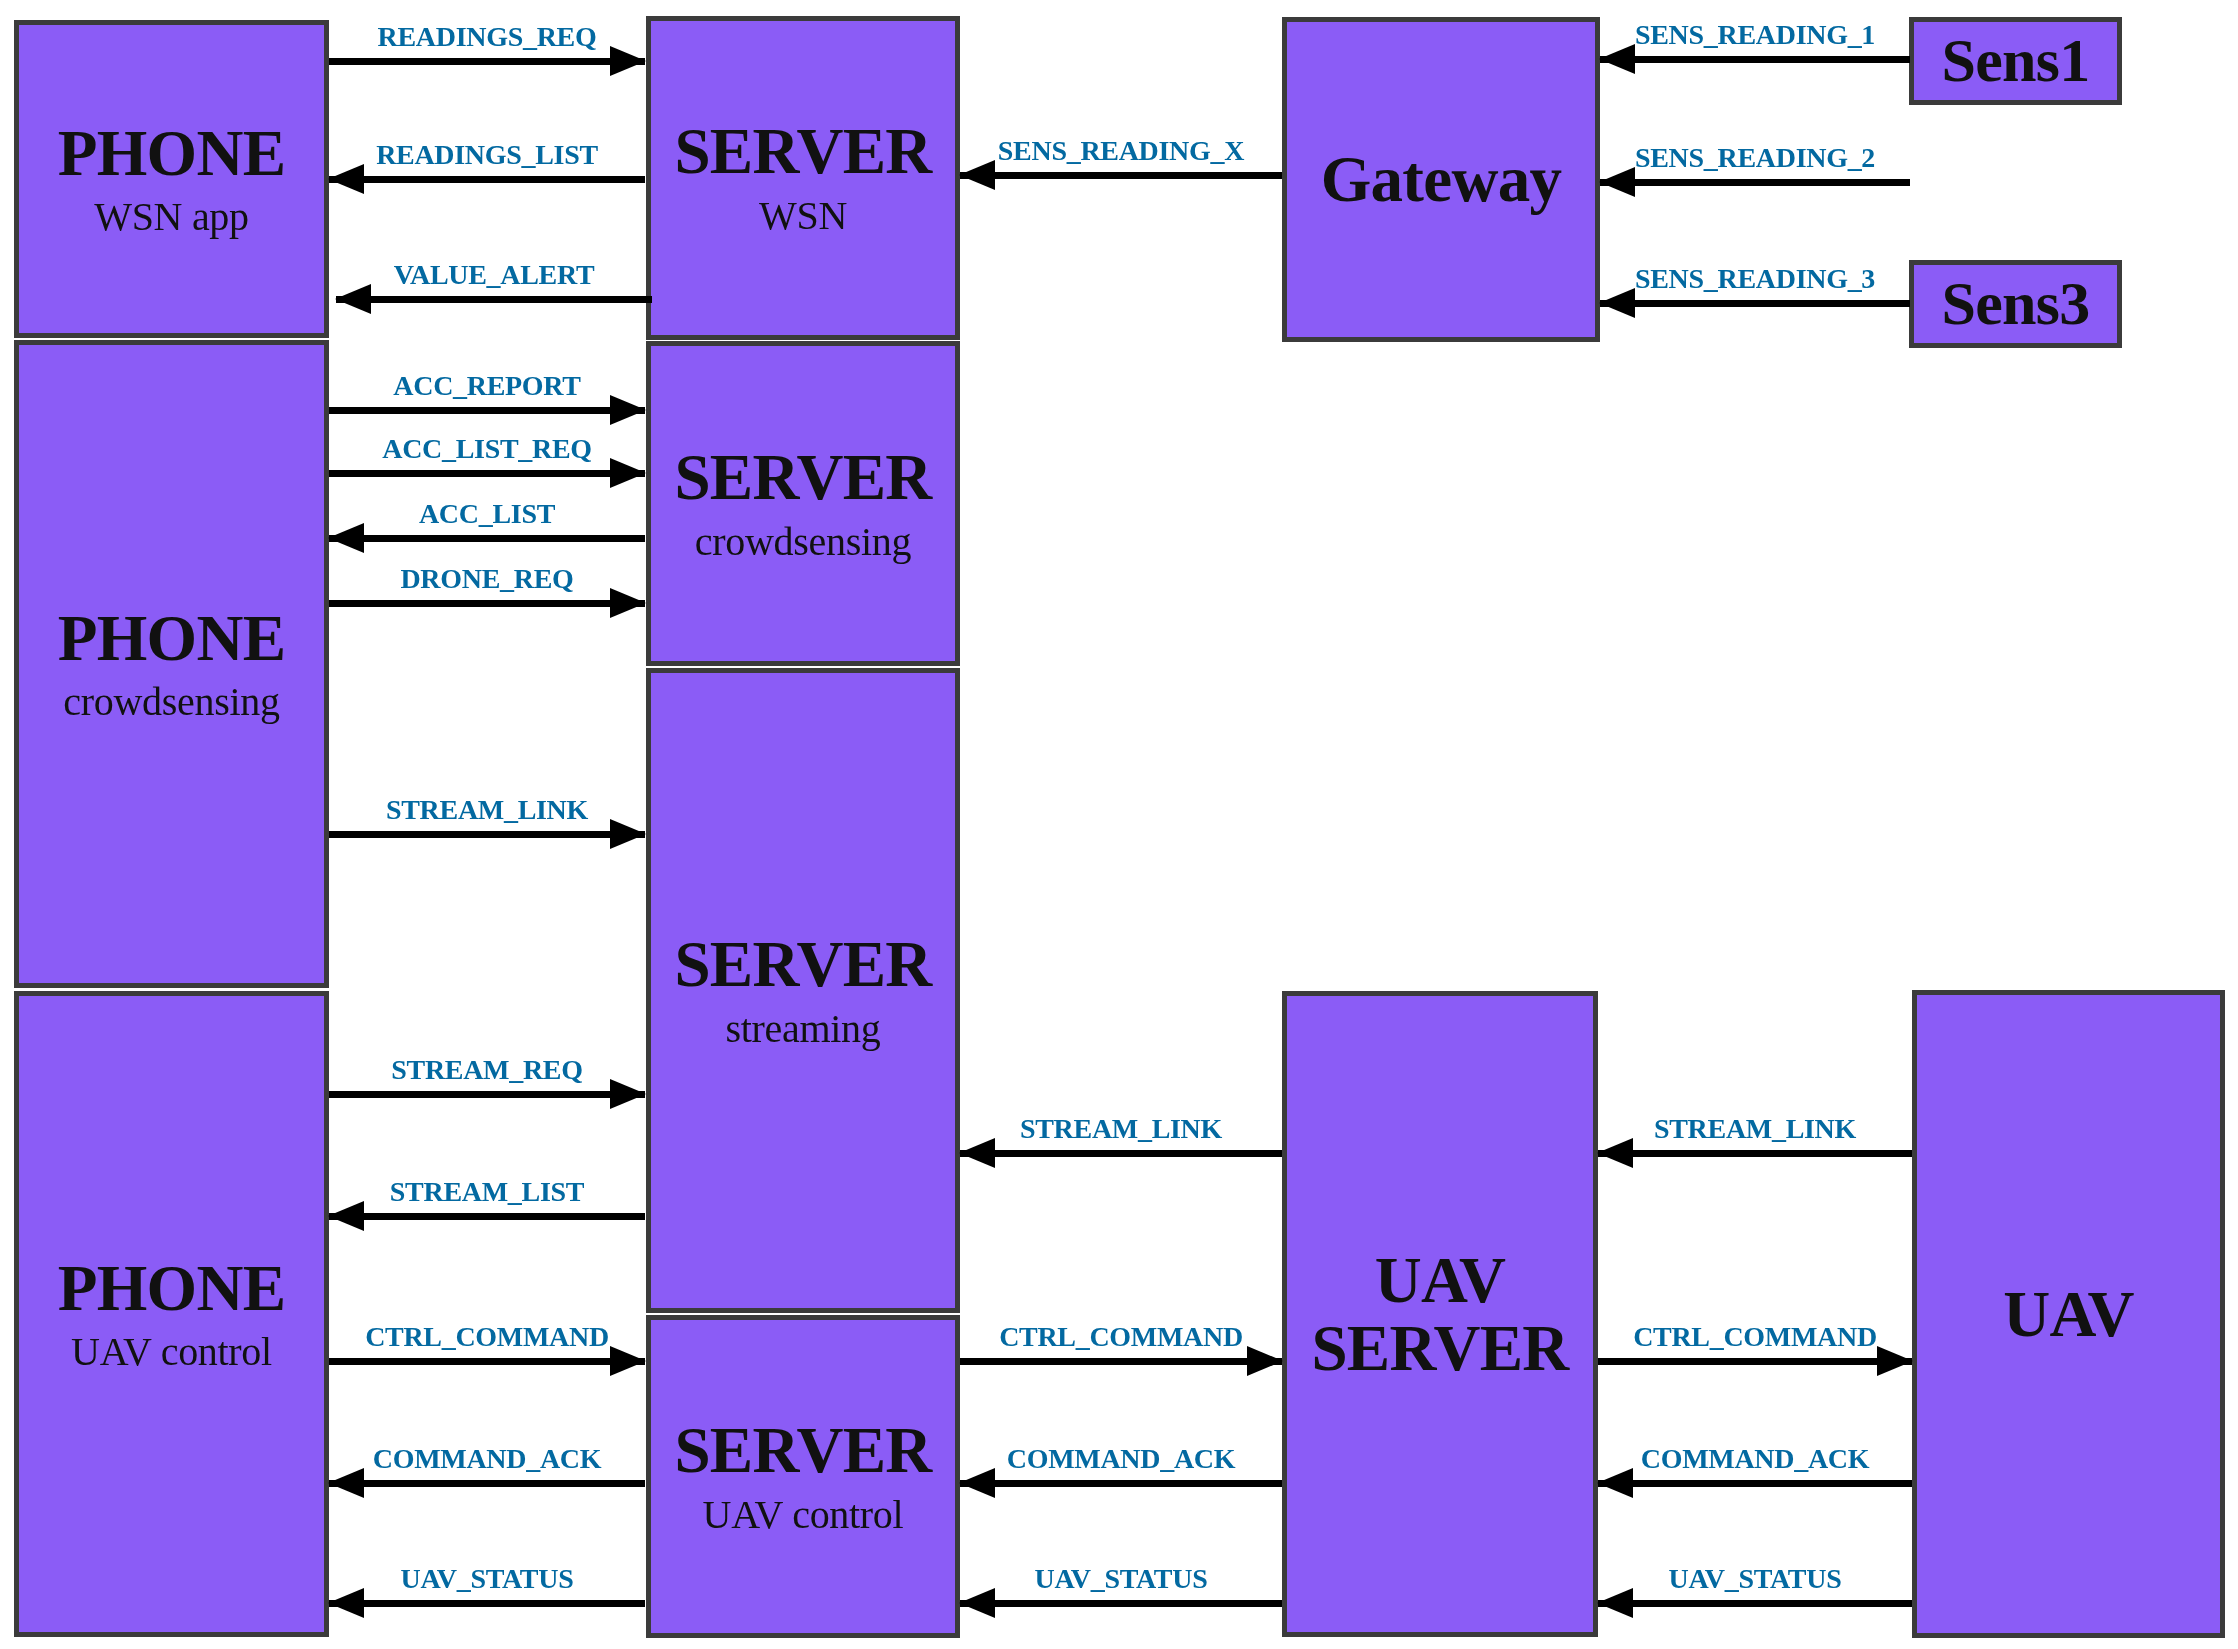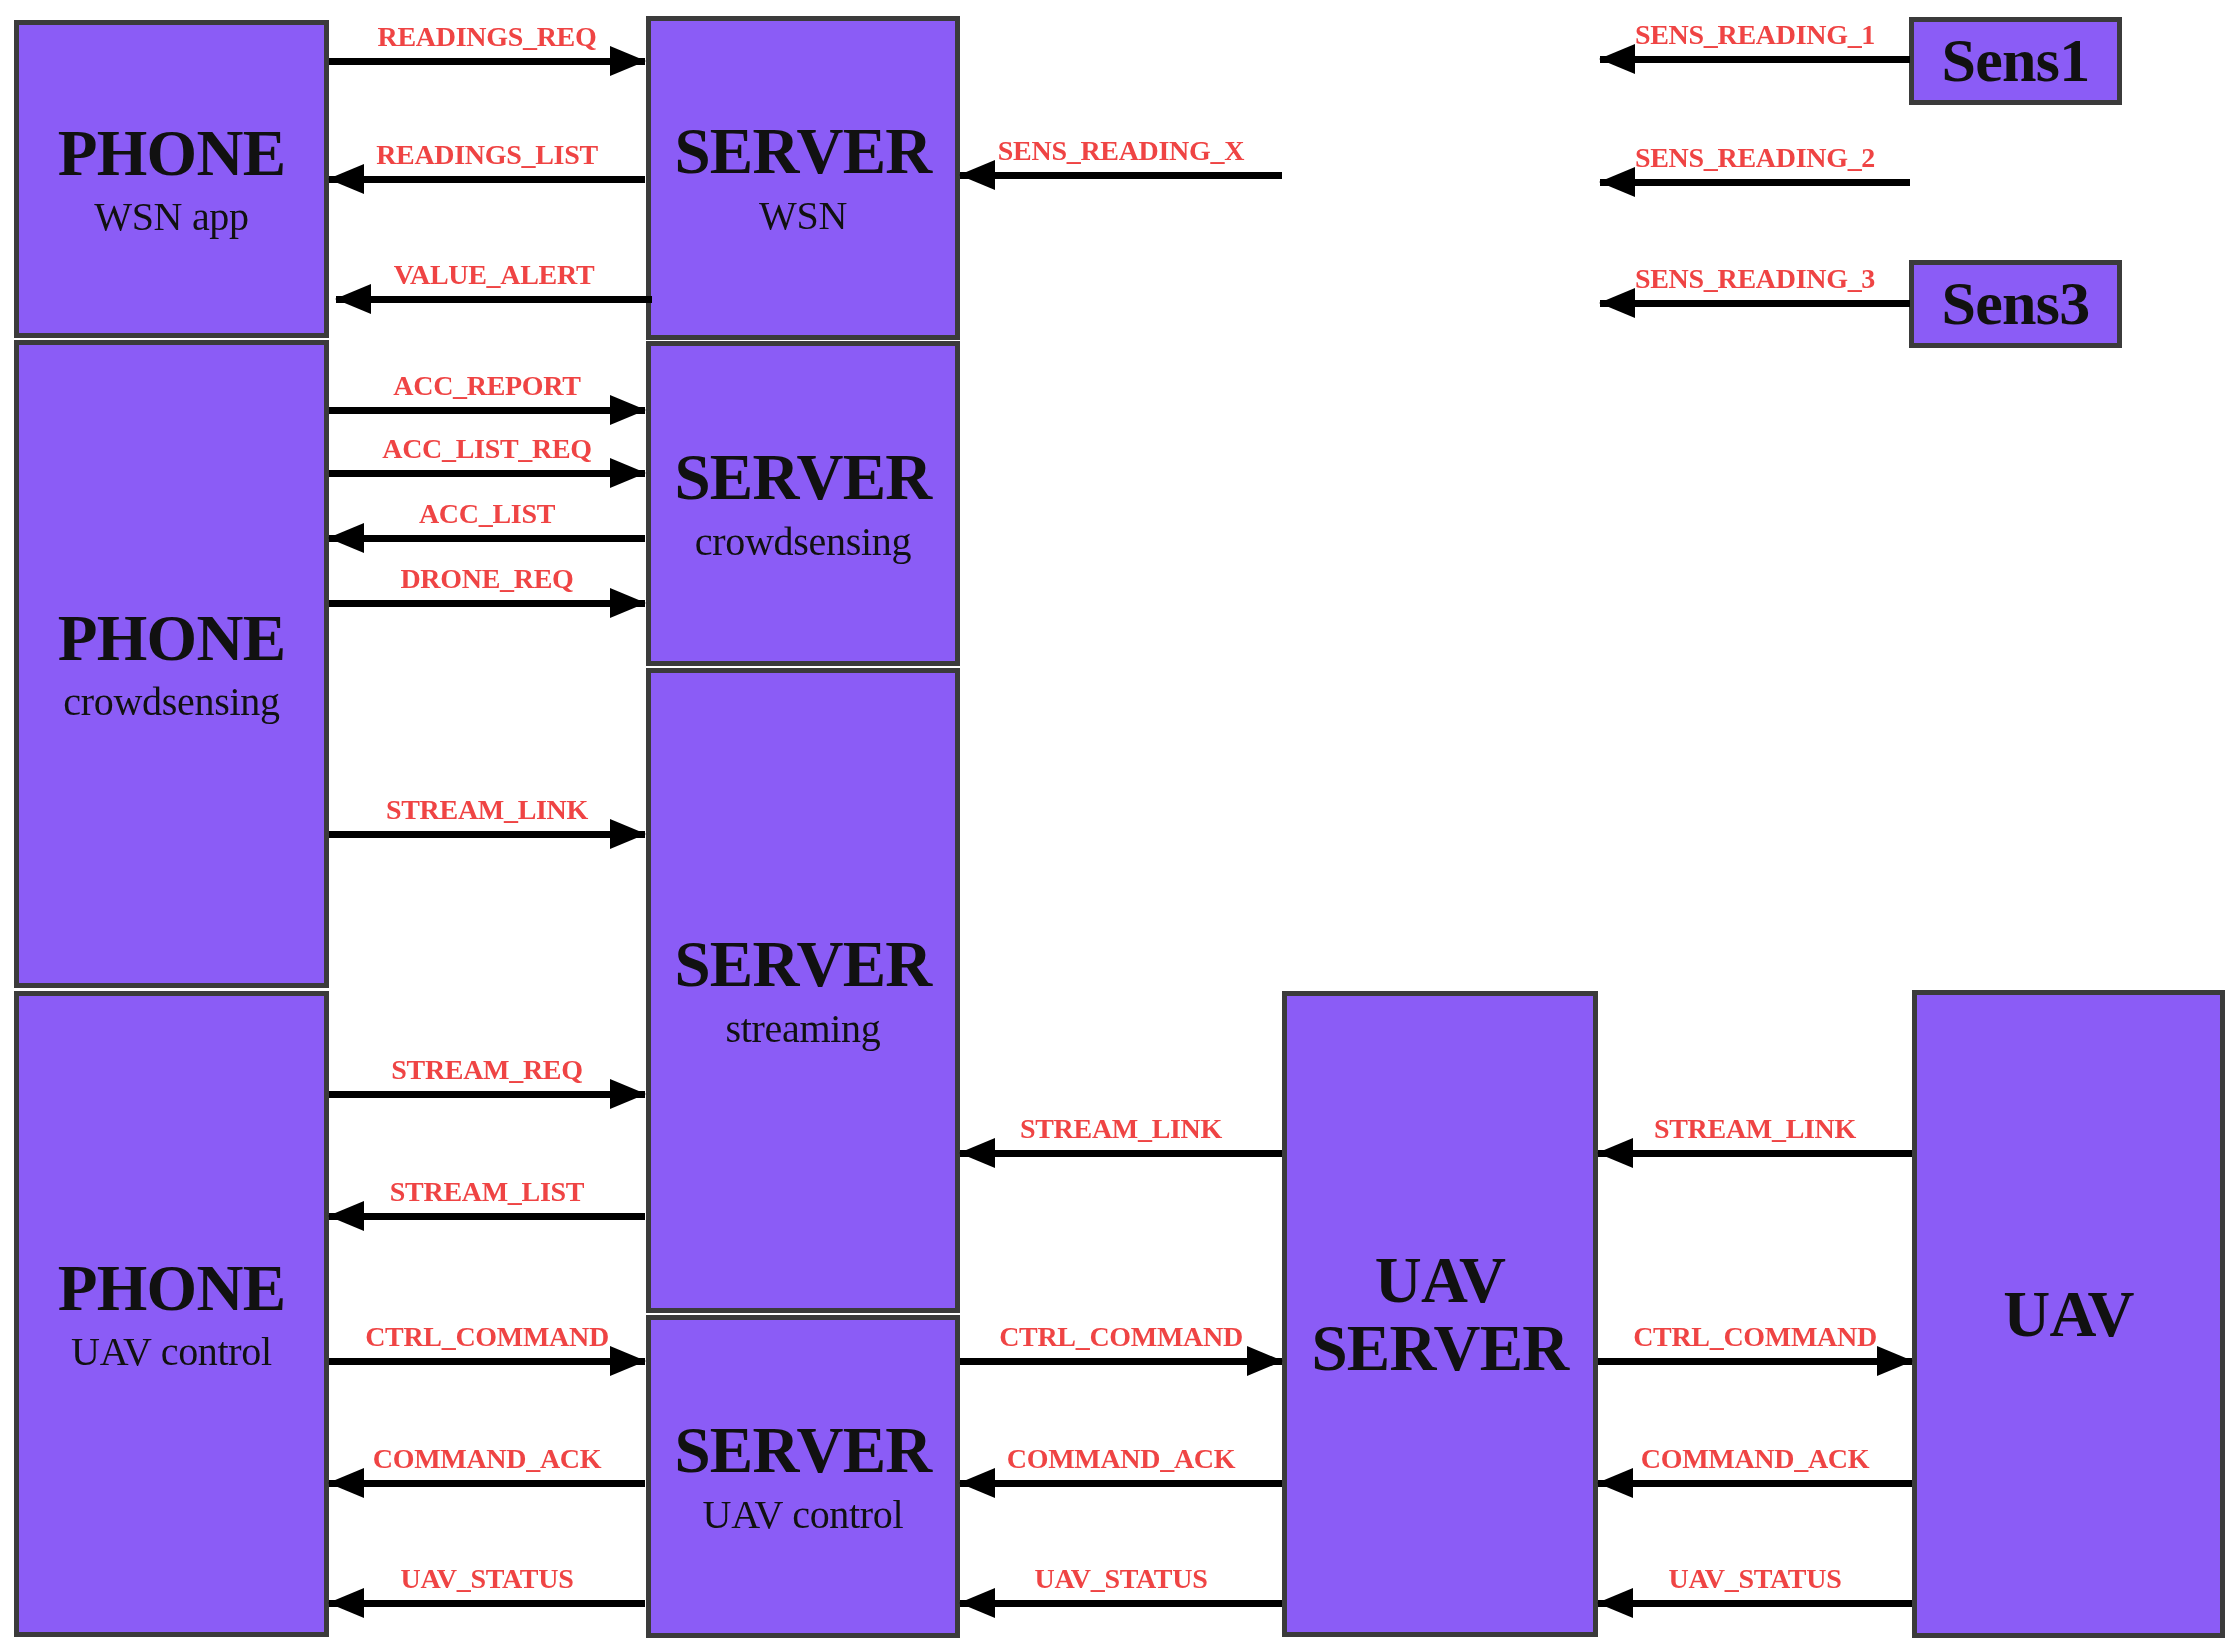--- a/index.html
+++ b/index.html
@@ -51,21 +51,21 @@
   }
   .arrow.right .head{right:-0.7px;border-left:36px solid #000000;}
   .arrow.left  .head{left:-0.7px;border-right:36px solid #000000;}
   .alabel{
     position:absolute;left:0;right:0;bottom:12px;
     text-align:center;
     font-weight:bold;
     font-size:28px;
     letter-spacing:-0.3px;
     white-space:nowrap;
-    color:#ef4444;
+    color:#0369a1;
   }
 </style>
 </head>
 <body>
 
 <div id="canvas">
 
   <div class="node" style="left:14px;top:20px;width:315px;height:318px">
     <div class="title">PHONE</div>
     <div class="subtitle">WSN app</div>
@@ -89,20 +89,23 @@
   </div>
   <div class="node" style="left:646px;top:668px;width:314px;height:645px">
     <div class="title">SERVER</div>
     <div class="subtitle">streaming</div>
   </div>
   <div class="node" style="left:646px;top:1315px;width:314px;height:323px">
     <div class="title">SERVER</div>
     <div class="subtitle">UAV control</div>
   </div>
 
+  <div class="node" style="left:1282px;top:17px;width:318px;height:325px">
+    <div class="title">Gateway</div>
+  </div>
   <div class="node" style="left:1282px;top:991px;width:316px;height:646px">
     <div class="title">UAV</div>
     <div class="title">SERVER</div>
   </div>
 
   <div class="node small" style="left:1909px;top:17px;width:213px;height:88px">
     <div class="title">Sens1</div>
   </div>
   <div class="node small" style="left:1909px;top:260px;width:213px;height:88px">
     <div class="title">Sens3</div>

